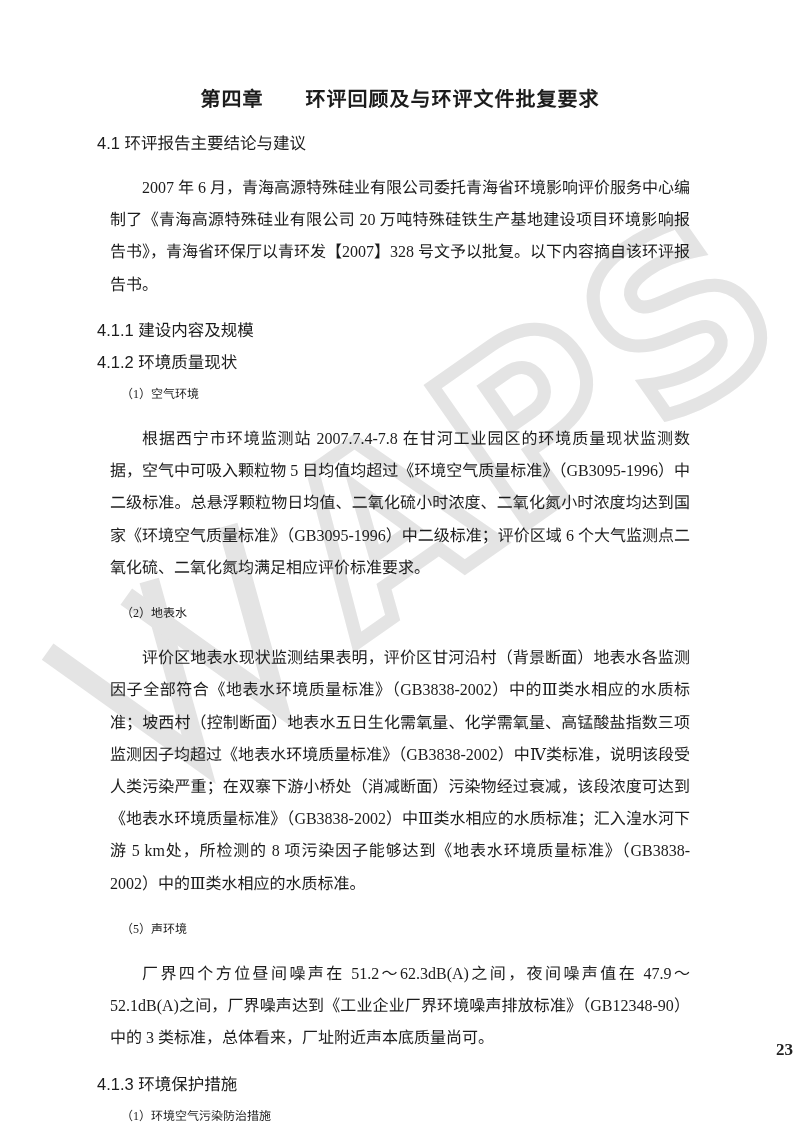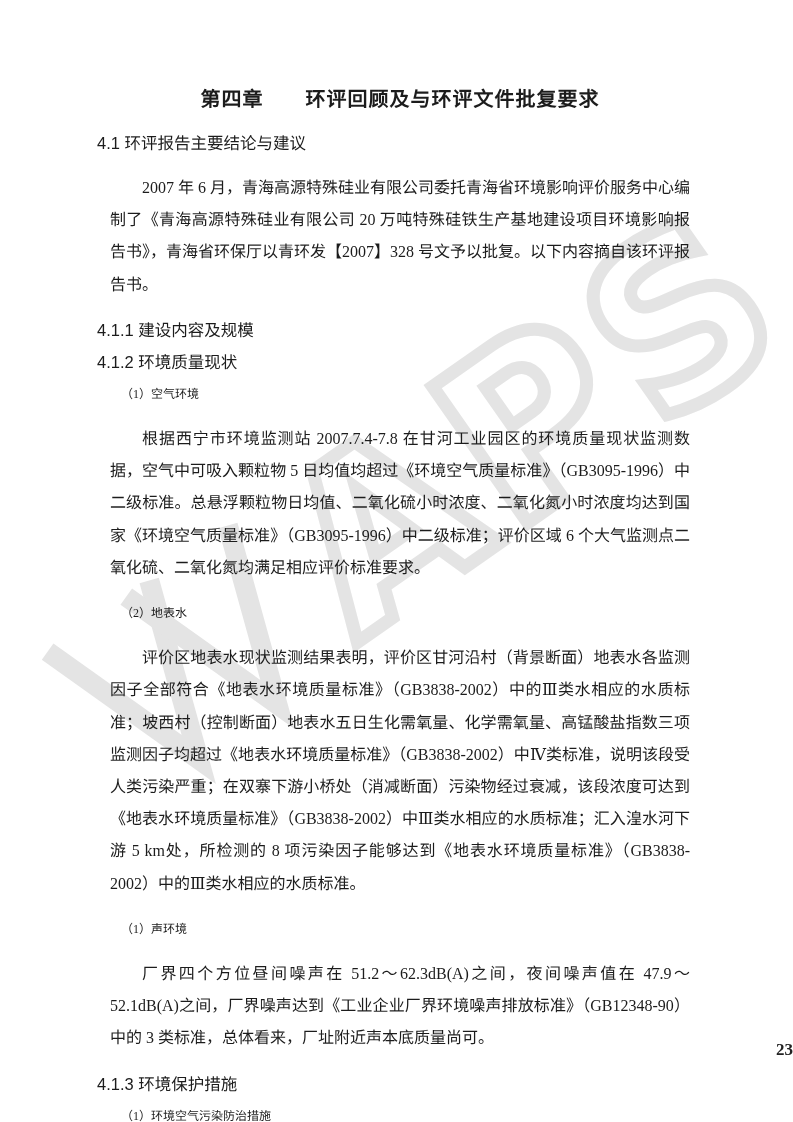--- a/index.html
+++ b/index.html
@@ -99,21 +99,21 @@
     <div class="sec-heading">4.1.2 环境质量现状</div>
 
     <p class="sub-line">（1）空气环境</p>
 
     <p class="body-para">根据西宁市环境监测站 2007.7.4-7.8 在甘河工业园区的环境质量现状监测数据，空气中可吸入颗粒物 5 日均值均超过《环境空气质量标准》（GB3095-1996）中二级标准。总悬浮颗粒物日均值、二氧化硫小时浓度、二氧化氮小时浓度均达到国家《环境空气质量标准》（GB3095-1996）中二级标准；评价区域 6 个大气监测点二氧化硫、二氧化氮均满足相应评价标准要求。</p>
 
     <p class="sub-line">（2）地表水</p>
 
     <p class="body-para">评价区地表水现状监测结果表明，评价区甘河沿村（背景断面）地表水各监测因子全部符合《地表水环境质量标准》（GB3838-2002）中的Ⅲ类水相应的水质标准；坡西村（控制断面）地表水五日生化需氧量、化学需氧量、高锰酸盐指数三项监测因子均超过《地表水环境质量标准》（GB3838-2002）中Ⅳ类标准，说明该段受人类污染严重；在双寨下游小桥处（消减断面）污染物经过衰减，该段浓度可达到《地表水环境质量标准》（GB3838-2002）中Ⅲ类水相应的水质标准；汇入湟水河下游 5 km处，所检测的 8 项污染因子能够达到《地表水环境质量标准》（GB3838-2002）中的Ⅲ类水相应的水质标准。</p>
 
-    <p class="sub-line">（1）声环境</p>
+    <p class="sub-line">（5）声环境</p>
 
     <p class="body-para">厂界四个方位昼间噪声在 51.2～62.3dB(A)之间，夜间噪声值在 47.9～52.1dB(A)之间，厂界噪声达到《工业企业厂界环境噪声排放标准》（GB12348-90）中的 3 类标准，总体看来，厂址附近声本底质量尚可。</p>
 
     <div class="sec-heading">4.1.3 环境保护措施</div>
 
     <p class="sub-line">（1）环境空气污染防治措施</p>
 
   </div>
 
   <div class="page-number">23</div>

